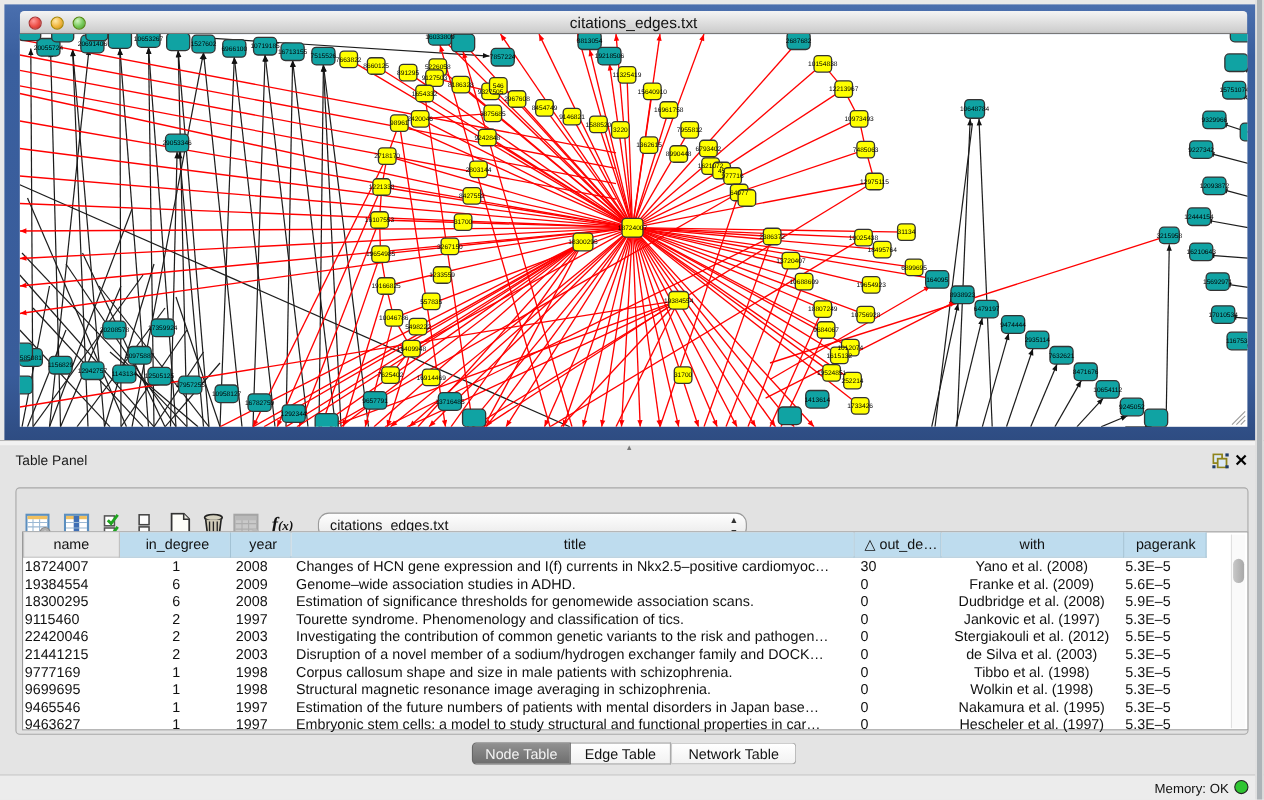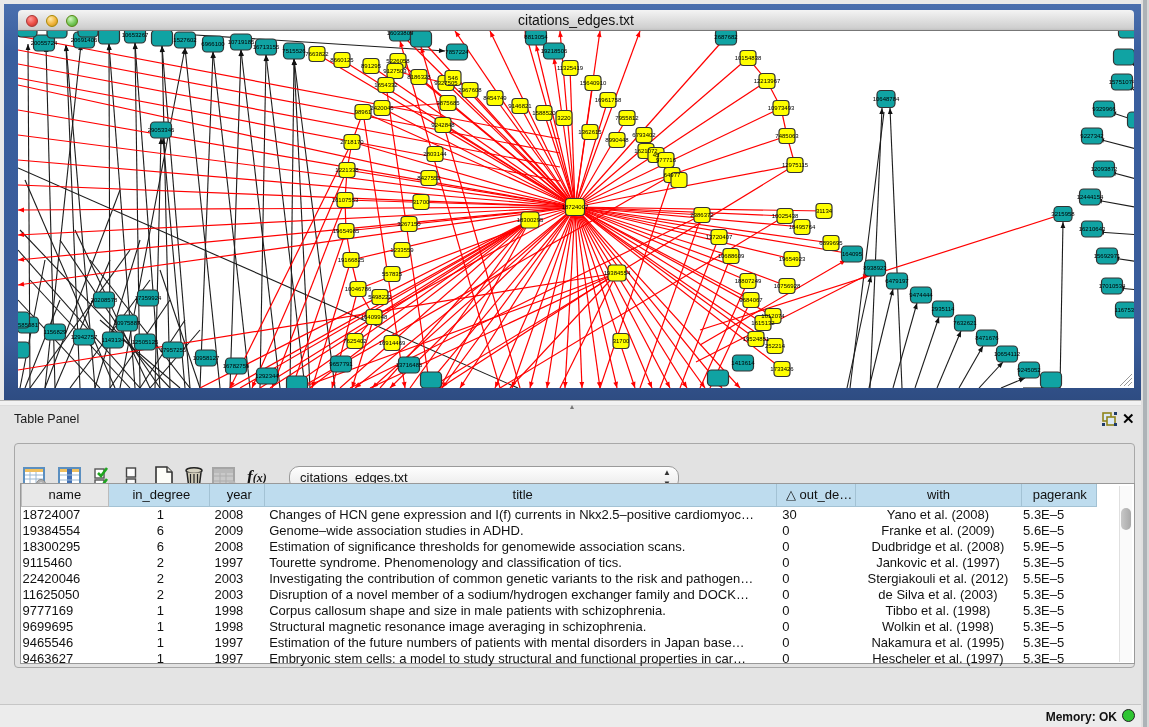--- a/index.html
+++ b/index.html
@@ -33,21 +33,21 @@
 .c0{width:84px;}.c1{width:98px;padding-left:5px;text-align:center;}.c2{width:53px;padding-left:5px;margin-top:45px;}.c3{width:496px;padding-left:5px;}.c4{width:77px;padding-left:6px;}.c5{width:160px;text-align:center;}.c6{width:73px;padding-left:2px;}
 #vscroll{position:absolute;right:2px;top:2px;width:13px;height:176px;background:#fafafa;border-left:1px solid #e0e0e0;}
 #vthumb{position:absolute;left:1px;top:22px;width:10px;height:22px;background:linear-gradient(90deg,#c8c8c8,#a8a8a8);border-radius:5px;}
 
 #tabs{position:absolute;left:0;top:273px;width:1149px;height:28px;}
 .seg{position:absolute;top:1px;height:20px;line-height:20px;font-size:13px;text-align:center;}
 #seg1{left:429px;width:90px;background:linear-gradient(#909090,#6e6e6e);color:#f4f4f4;border:1px solid #666;border-radius:4px 0 0 4px;}
 #seg2{left:519px;width:91px;background:linear-gradient(#fff,#f2f2f2);color:#111;border:1px solid #aaa;border-left:none;}
 #seg3{left:610px;width:114px;background:linear-gradient(#fff,#f2f2f2);color:#111;border:1px solid #aaa;border-left:1px solid #ccc;border-radius:0 4px 4px 0;}
 #status{position:absolute;left:0;top:303px;width:1149px;height:24px;background:#ececec;border-top:1px solid #c6c6c6;}
-#mem{position:absolute;right:32px;top:5px;font-size:12px;color:#111;font-weight:bold;}
+#mem{position:absolute;right:32px;top:5px;font-size:12px;color:#111;}
 #memdot{position:absolute;right:14px;top:4px;width:13px;height:13px;border-radius:50%;background:#2fc532;border:1.5px solid #222;}
 #rightedge{position:absolute;left:1141px;top:0;width:8px;height:727px;background:linear-gradient(90deg,#e0e0e0 0 2px,#adb3b7 2px 6px,#d8d8d8 6px);}
 .ticon{position:absolute;top:6px;}
 </style></head>
 <body>
 <div id="page">
   <div id="frame"></div>
   <div id="macwin">
     <div id="titlebar">
         <div class="tl" id="tl1"></div>
@@ -828,21 +828,21 @@
 <tr>
                 <td class="c0">22420046</td>
                 <td class="c1">2</td>
                 <td class="c2">2003</td>
                 <td class="c3">Investigating the contribution of common genetic variants to the risk and pathogen…</td>
                 <td class="c4">0</td>
                 <td class="c5">Stergiakouli et al. (2012)</td>
                 <td class="c6">5.5E–5</td>
               </tr>
 <tr>
-                <td class="c0">11625050</td>
+                <td class="c0">21441215</td>
                 <td class="c1">2</td>
                 <td class="c2">2003</td>
                 <td class="c3">Disruption of a novel member of a sodium/hydrogen exchanger family and DOCK…</td>
                 <td class="c4">0</td>
                 <td class="c5">de Silva et al. (2003)</td>
                 <td class="c6">5.3E–5</td>
               </tr>
 <tr>
                 <td class="c0">9777169</td>
                 <td class="c1">1</td>
@@ -879,19 +879,24 @@
                 <td class="c5">Hescheler et al. (1997)</td>
                 <td class="c6">5.3E–5</td>
               </tr>
         </tbody>
           </table>
         <div id="vscroll">
             <div id="vthumb"></div>
           </div>
       </div>
       <div style="position:absolute;left:5px;top:220px;width:1115px;height:4px;"></div>
+    </div>
+    <div id="tabs">
+      <div class="seg" id="seg1">Node Table</div>
+      <div class="seg" id="seg2">Edge Table</div>
+      <div class="seg" id="seg3">Network Table</div>
     </div>
     <div id="status">
         <div id="mem">Memory: OK</div>
         <div id="memdot"></div>
       </div>
   </div>
   <div id="rightedge"></div>
 </div>
 </body></html>

